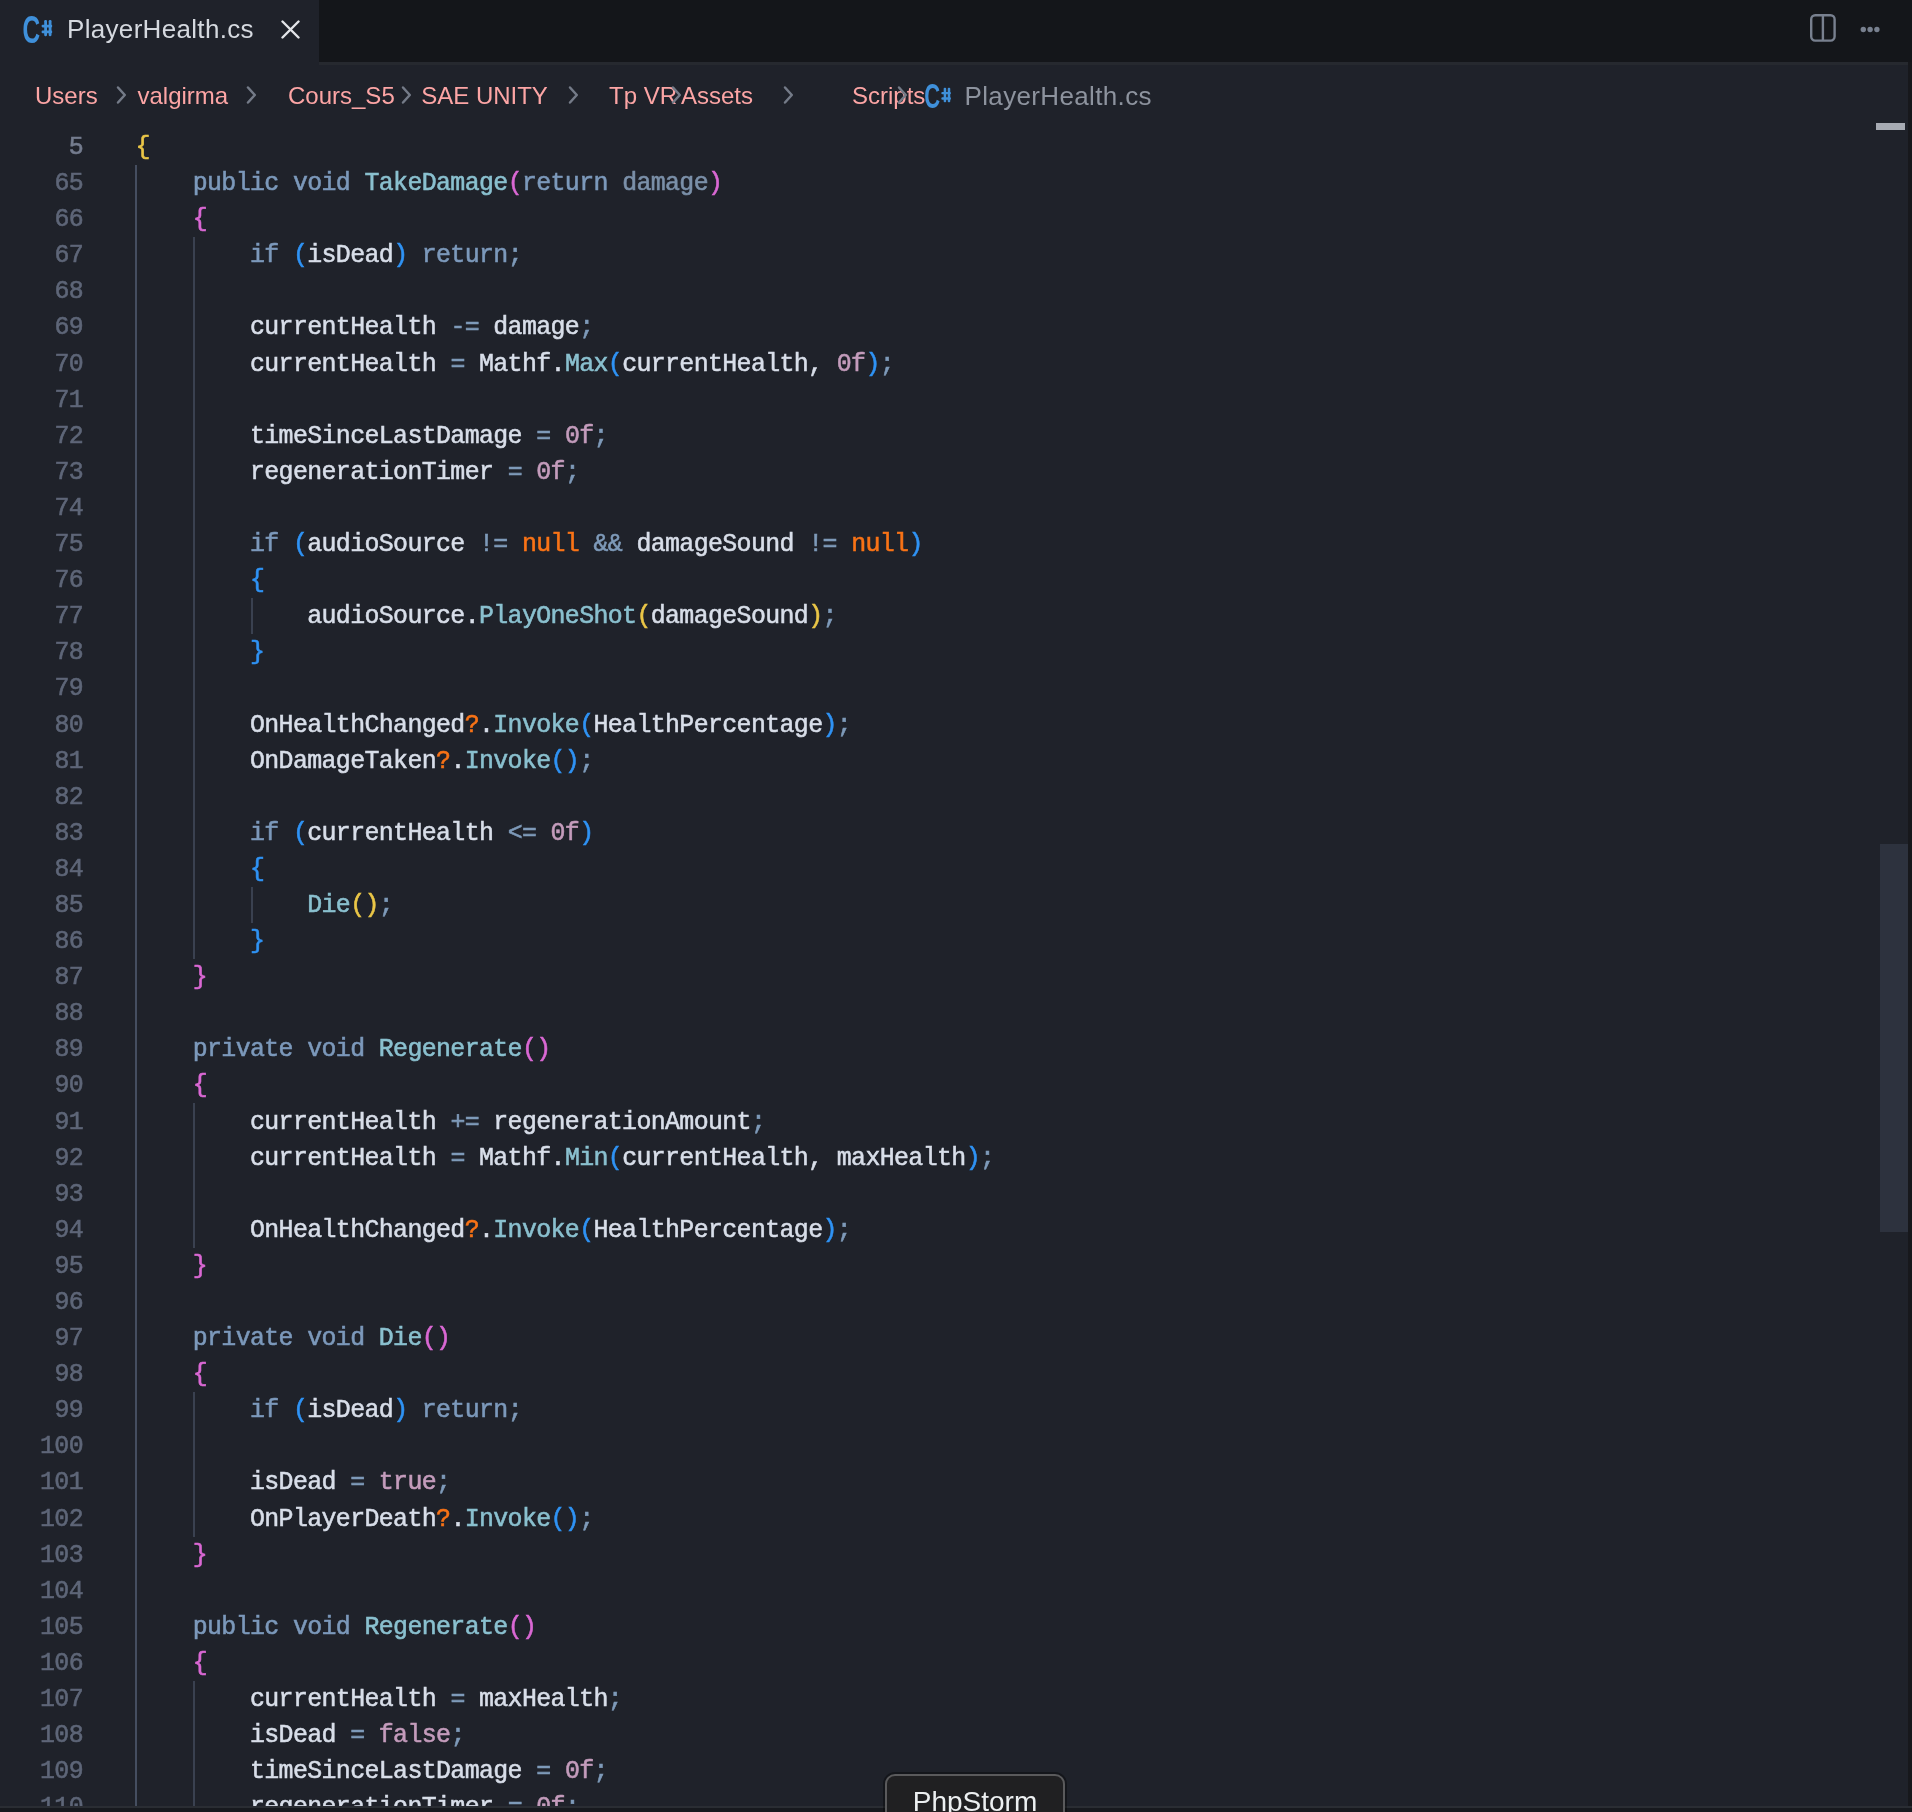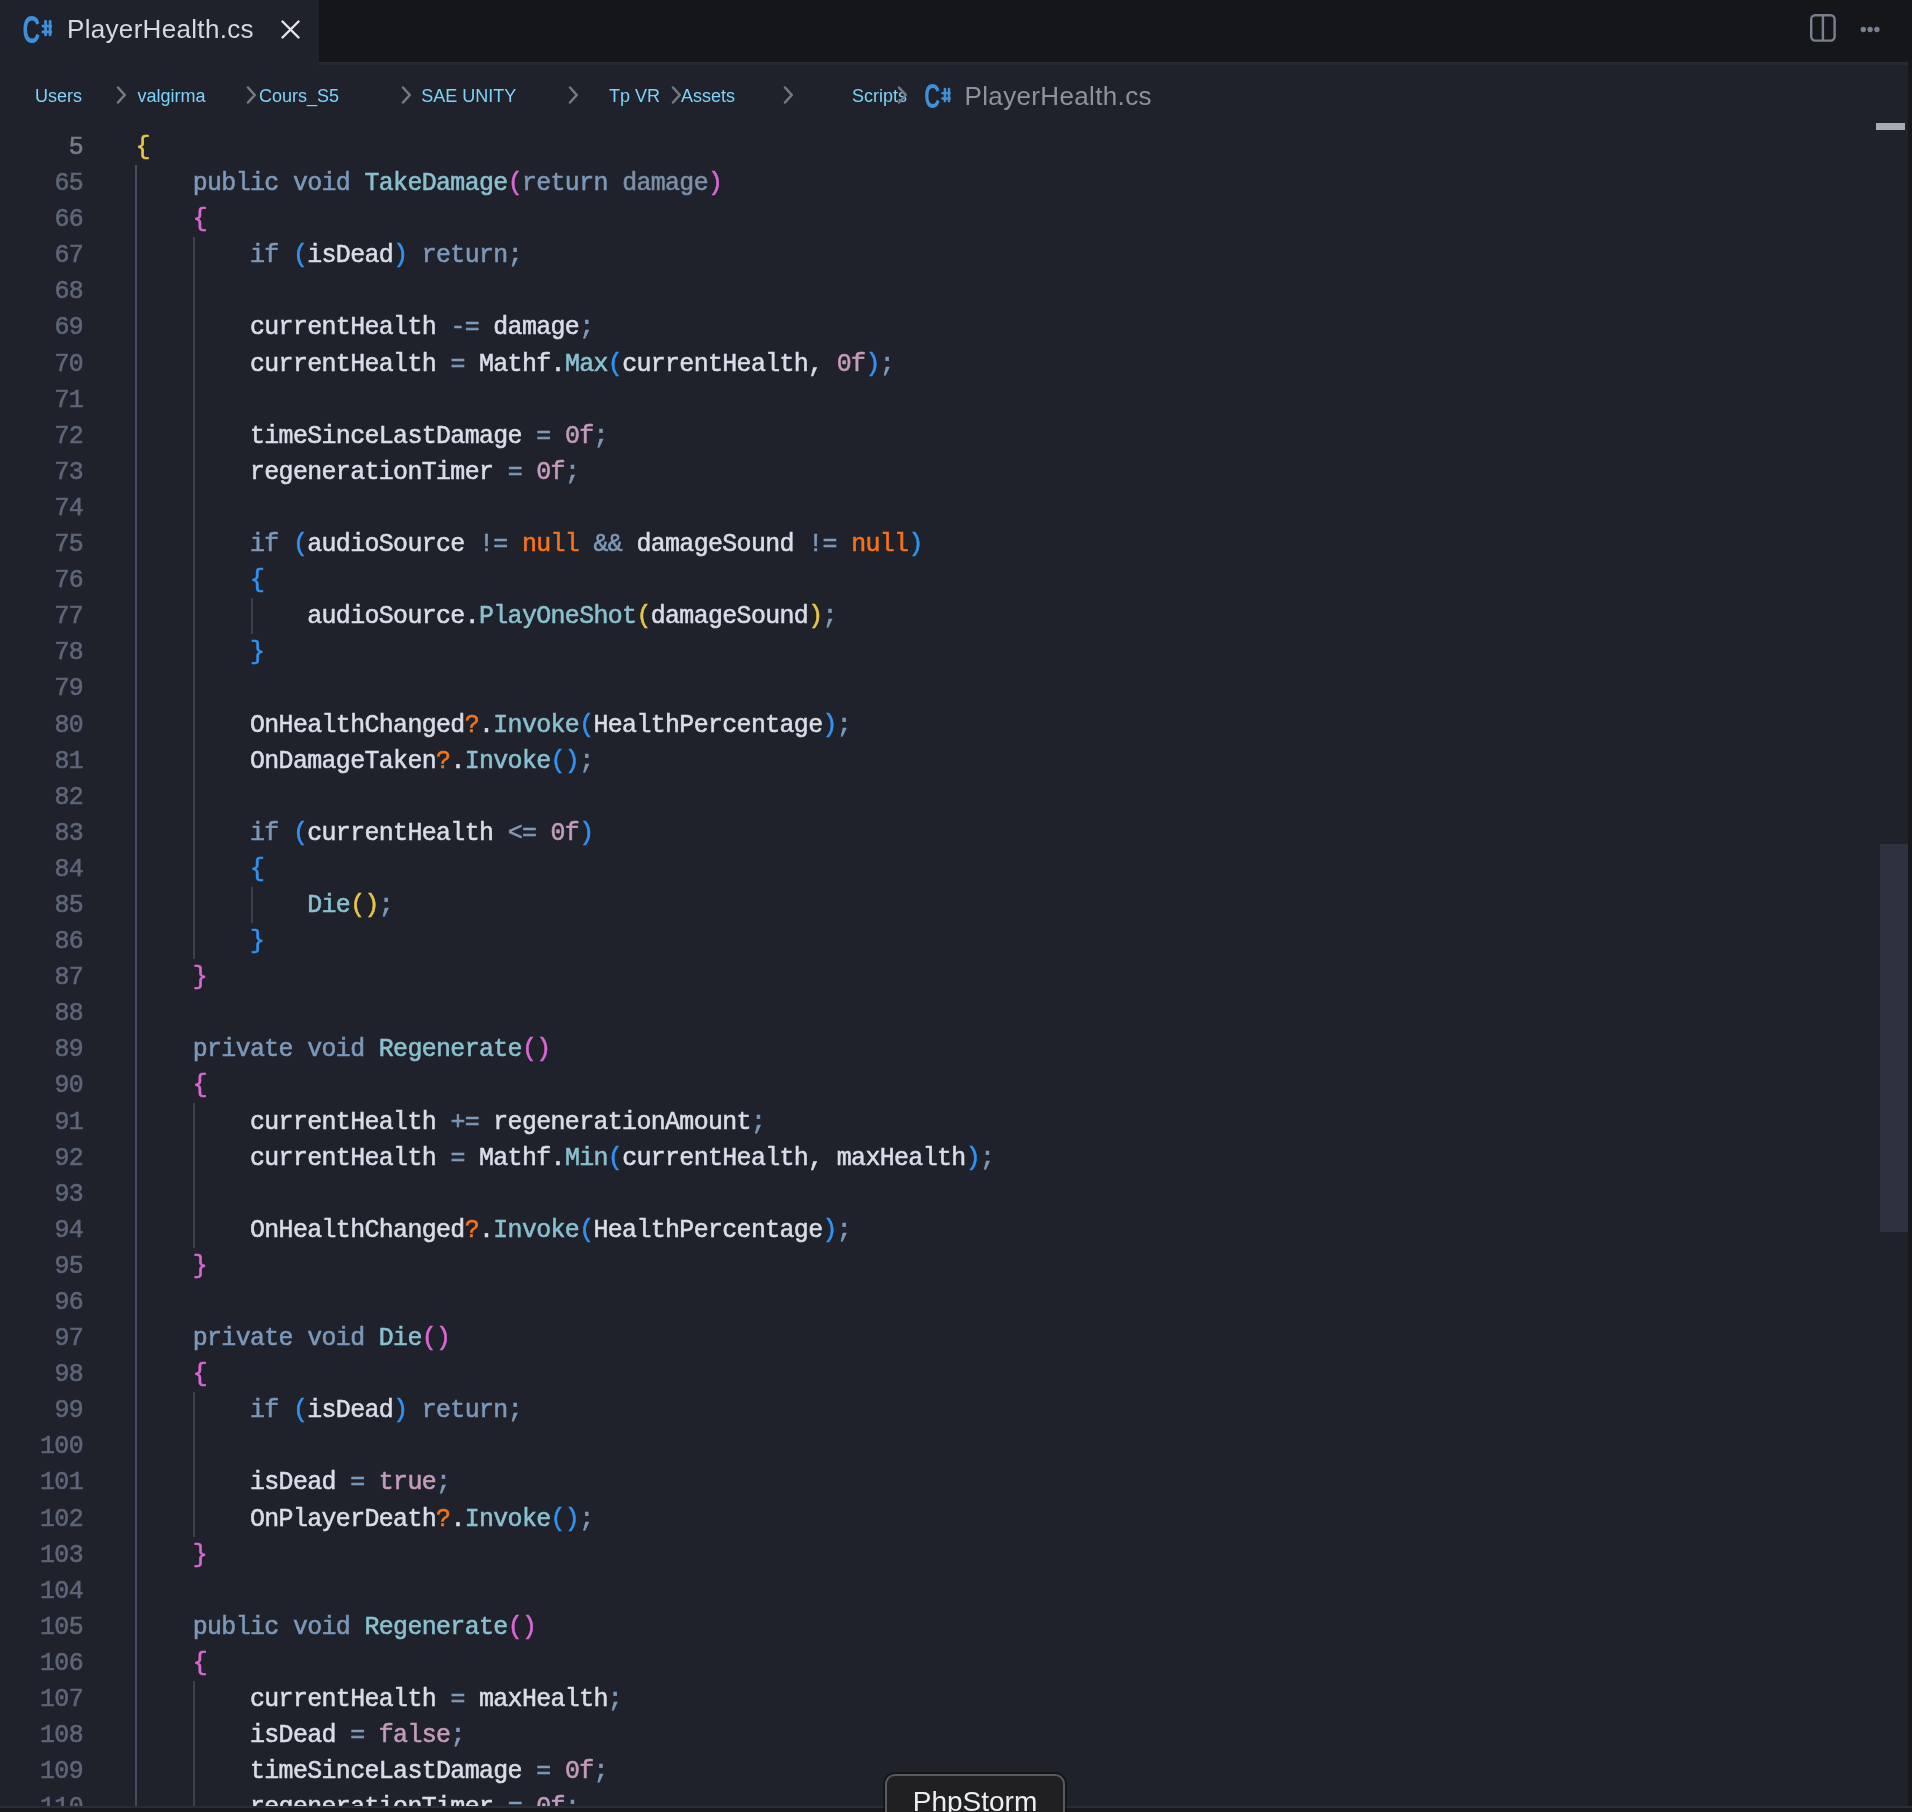--- a/index.html
+++ b/index.html
@@ -12,21 +12,21 @@
 .kw { color:#7c99bb;text-align:center; }
 .pa { color:#7b90a9; }
 .nu { color:#f97316; }
 .fn { color:#8ac0cf; }
 .m  { color:#c49cbc; }
 .op { color:#7e9ab9; }
 .se { color:#7e9ab9; }
 .b1 { color:#eac647; }
 .b2 { color:#da68d4; }
 .b3 { color:#2f93f5; }
-.ci { position:absolute; top:96px; transform:translateY(-50%); font-family:"Liberation Sans",sans-serif; font-size:18px; color:#7dd3fc; white-space:pre; }
+.ci { position:absolute; top:96px; transform:translateY(-50%); font-family:"Liberation Sans",sans-serif; font-size:24px; color:#fca5a5; white-space:pre; }
 .chevw { position:absolute; top:82px; }
 </style></head>
 <body>
 
 <div class="abs" style="left:0;top:0;width:1912px;height:62px;background:#14161a"></div>
 <div class="abs" style="left:318px;top:62px;width:1594px;height:3px;background:#26292f"></div>
 <div class="abs" style="left:0;top:0;width:318.5px;height:65px;background:#1f222a"></div>
 <svg class="abs" style="left:19px;top:7px" width="40.0" height="44.0" viewBox="0 0 40.0 44.0">
 <g transform="translate(3.6,35.7) scale(0.618,1.0)">
       <text x="0" y="0" font-family="Liberation Sans" font-weight="bold" font-size="39.6" fill="#3f90da">C</text>
@@ -48,21 +48,21 @@
 <line x1="13.9" y1="2.2" x2="13.9" y2="27.6" stroke="#78808f" stroke-width="2.4"></line>
   </svg>
 <svg class="abs" style="left:1859px;top:25px" width="22" height="9" viewBox="0 0 22 9">
 <circle cx="4.3" cy="4.5" r="2.7" fill="#78808f"></circle>
     <circle cx="11.1" cy="4.5" r="2.7" fill="#78808f"></circle>
     <circle cx="17.9" cy="4.5" r="2.7" fill="#78808f"></circle>
   </svg>
 
 <span class="ci" style="left:35px">Users</span>
 <span class="ci" style="left:137.5px">valgirma</span>
-<span class="ci" style="left:259px">Cours_S5</span>
+<span class="ci" style="left:288px">Cours_S5</span>
 <span class="ci" style="left:421.2px">SAE UNITY</span>
 <span class="ci" style="left:609px">Tp VR</span>
 <span class="ci" style="left:681px">Assets</span>
 <span class="ci" style="left:852px">Scripts</span>
 <span class="chevw" style="left:112px"><svg class="chev" width="18" height="26" viewBox="0 0 18 26">
       <path d="M6 5.5 L12.8 13 L6 20.5" fill="none" stroke="#747b88" stroke-width="2.5" stroke-linecap="round" stroke-linejoin="round"></path>
     </svg></span>
 <span class="chevw" style="left:242.3px"><svg class="chev" width="18" height="26" viewBox="0 0 18 26">
       <path d="M6 5.5 L12.8 13 L6 20.5" fill="none" stroke="#747b88" stroke-width="2.5" stroke-linecap="round" stroke-linejoin="round"></path>
     </svg></span>

